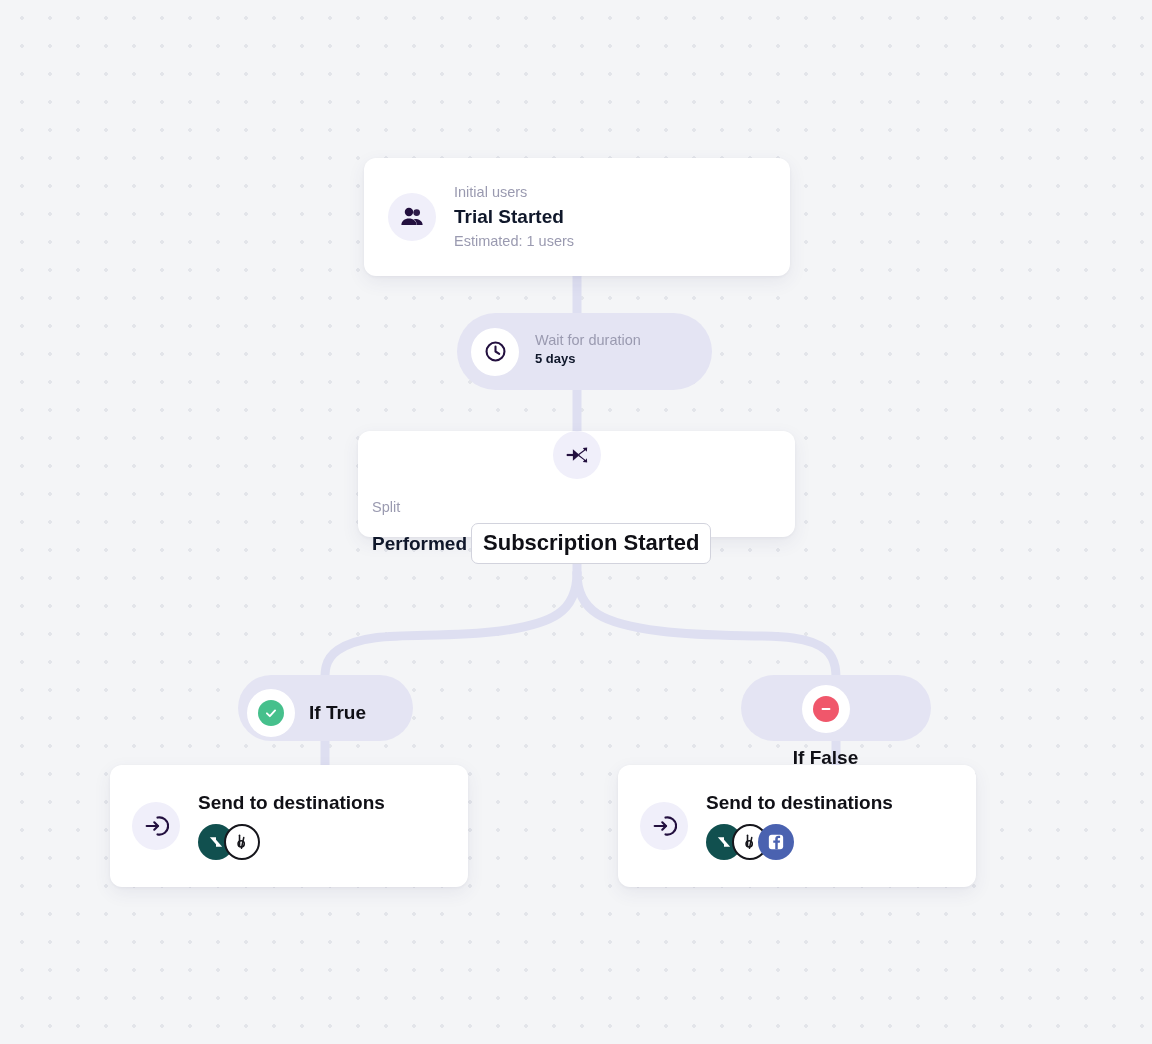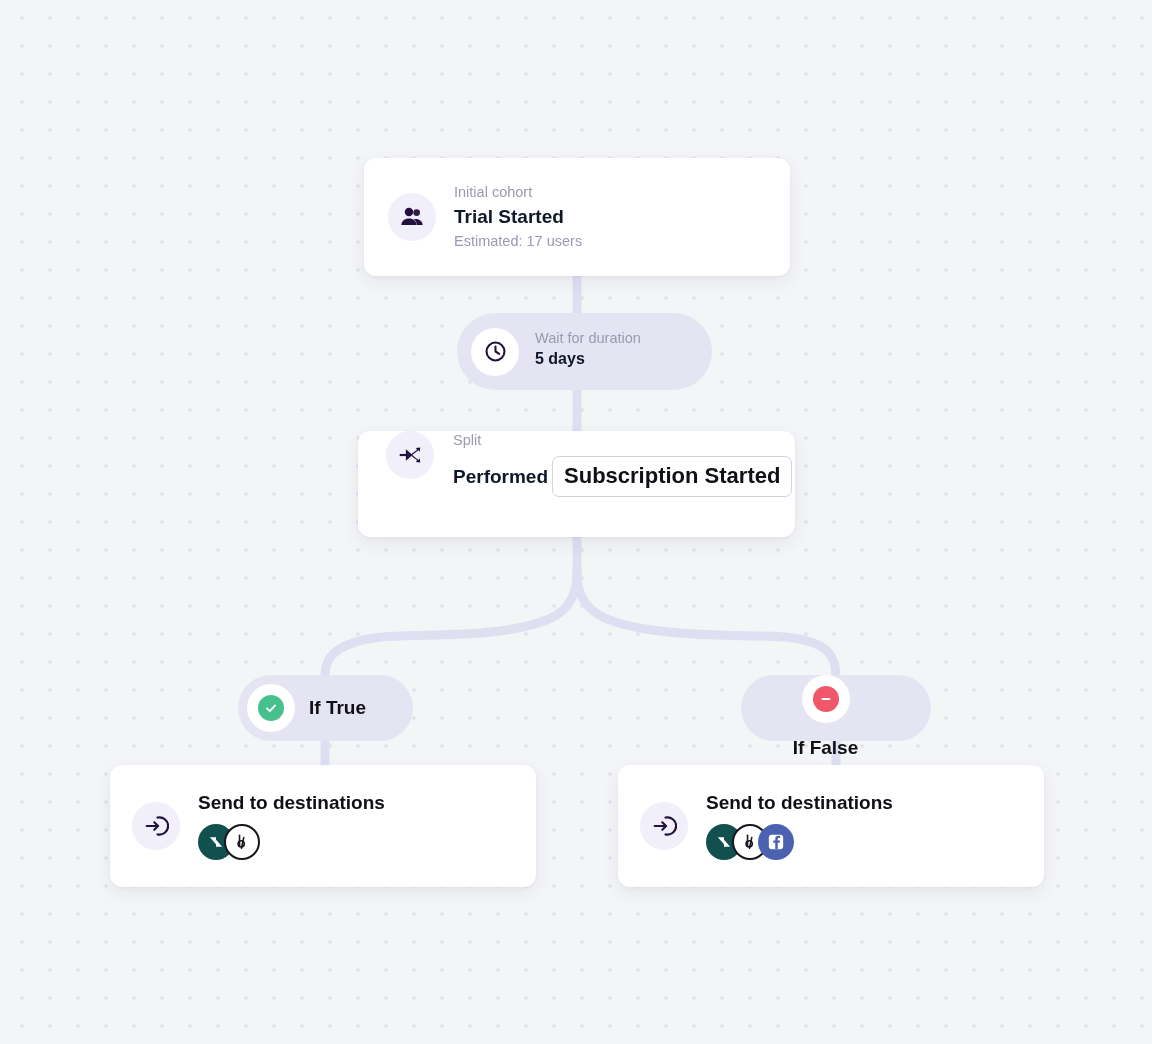--- a/index.html
+++ b/index.html
@@ -103,32 +103,33 @@
     height: 77px;
     padding: 0 14px;
     gap: 16px;
   }
   #node-wait .text-col {
     display: flex;
     flex-direction: column;
     gap: 0px;
     margin-bottom: 4px;
   }
-  #node-wait .node-title { font-size: 16px; }
+  #node-wait .node-title { font-size: 13px; }
 
   
   #node-split {
     left: 358px;
     top: 431px;
     width: 437px;
     height: 106px;
-    padding: 0 28px;
-    display: flex;
-    align-items: flex-start;
+    padding: 0 14px;
+    display: flex;
+    align-items: center;
     gap: 19px;
+    flex-direction: column;
   }
   #node-split .text-col {
     display: flex;
     flex-direction: column;
     gap: 6px;
     width: 100%;
   }
   .split-row {
     display: flex;
     align-items: center;
@@ -141,21 +142,21 @@
     font-size: 22px;
     font-weight: bold;
     color: #101016;
     background: #ffffff;
     white-space: nowrap;
   }
 
   
   .branch-pill {
     height: 66px;
-    padding: 0 30px 0 9px;
+    padding: 10px 30px 0 9px;
     gap: 14px;
   }
   #branch-true { left: 238px; top: 675px; width: 175px; }
   #branch-false { left: 741px; top: 675px; width: 190px; flex-direction: column; }
   .branch-label {
     font-size: 19px;
     font-weight: bold;
     color: #101016;
   }
   .status-dot {
@@ -165,21 +166,21 @@
     display: flex;
     align-items: center;
     justify-content: center;
   }
   .status-dot.ok { background: #46c08c; }
   .status-dot.no { background: #f0576b; }
   .branch-pill .icon-badge { width: 48px; height: 48px; }
 
   
   .dest-card {
-    width: 426px;
+    width: 358px;
     height: 122px;
     padding: 0 22px;
     display: flex;
     align-items: center;
     gap: 18px;
   }
   #dest-left { left: 110px; top: 765px; }
   #dest-right { left: 618px; top: 765px; }
   .dest-body {
     display: flex;
@@ -236,23 +237,23 @@
   <div class="card" id="node-cohort">
     <div class="icon-badge">
       <svg width="26" height="26" viewBox="0 0 24 24" fill="#23103f">
         <circle cx="9.2" cy="7.4" r="3.9"></circle>
         <path d="M2.2 19.4c0-3.7 3.1-6 7-6s7 2.3 7 6z"></path>
         <circle cx="16.3" cy="7.9" r="3.1" opacity="0.95"></circle>
         <path d="M13.6 13.9c3.4-.5 8.2 1 8.2 5.5h-5.4c0-2.3-1.1-4.2-2.8-5.5z"></path>
       </svg>
     </div>
     <div class="text-col">
-      <div class="node-kicker">Initial cohort</div>
+      <div class="node-kicker">Initial users</div>
       <div class="node-title">Trial Started</div>
-      <div class="node-sub">Estimated: 17 users</div>
+      <div class="node-sub">Estimated: 1 users</div>
     </div>
   </div>
 
   <div class="pill" id="node-wait">
     <div class="icon-badge white">
       <svg width="25" height="25" viewBox="0 0 24 24" fill="none" stroke="#23103f" stroke-width="2">
         <circle cx="12" cy="12" r="8.6"></circle>
         <path d="M12 7.2 L12 12 L15.6 14.2" stroke-linecap="round" stroke-linejoin="round"></path>
       </svg>
     </div>

